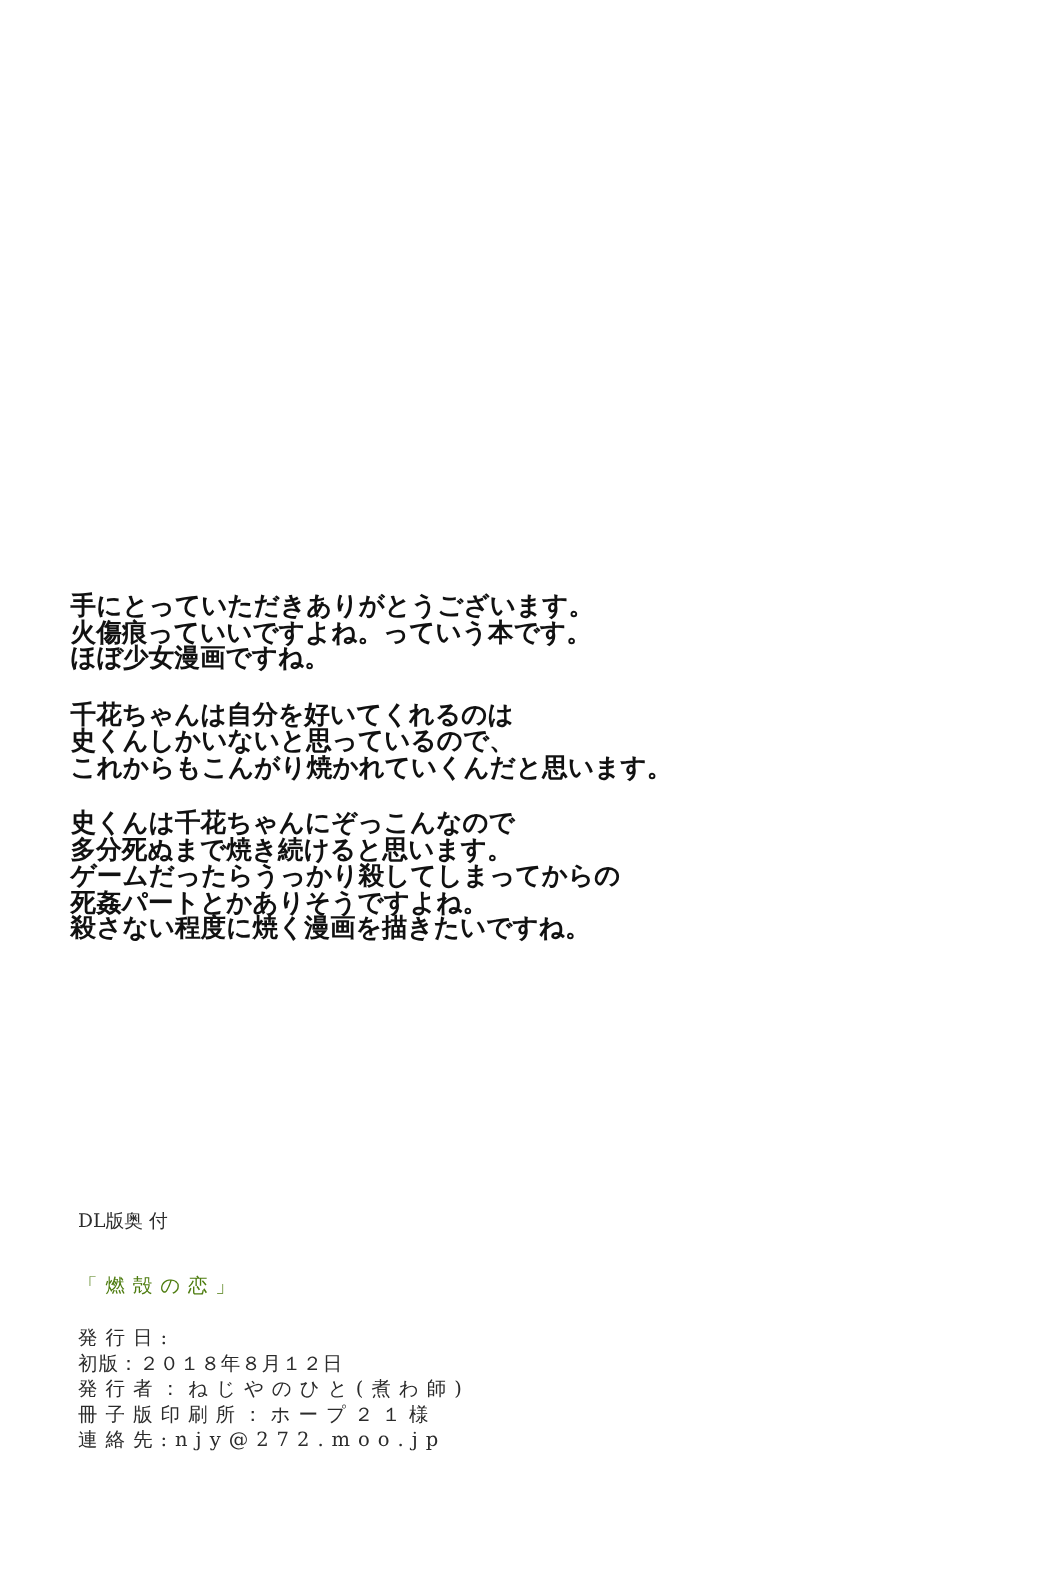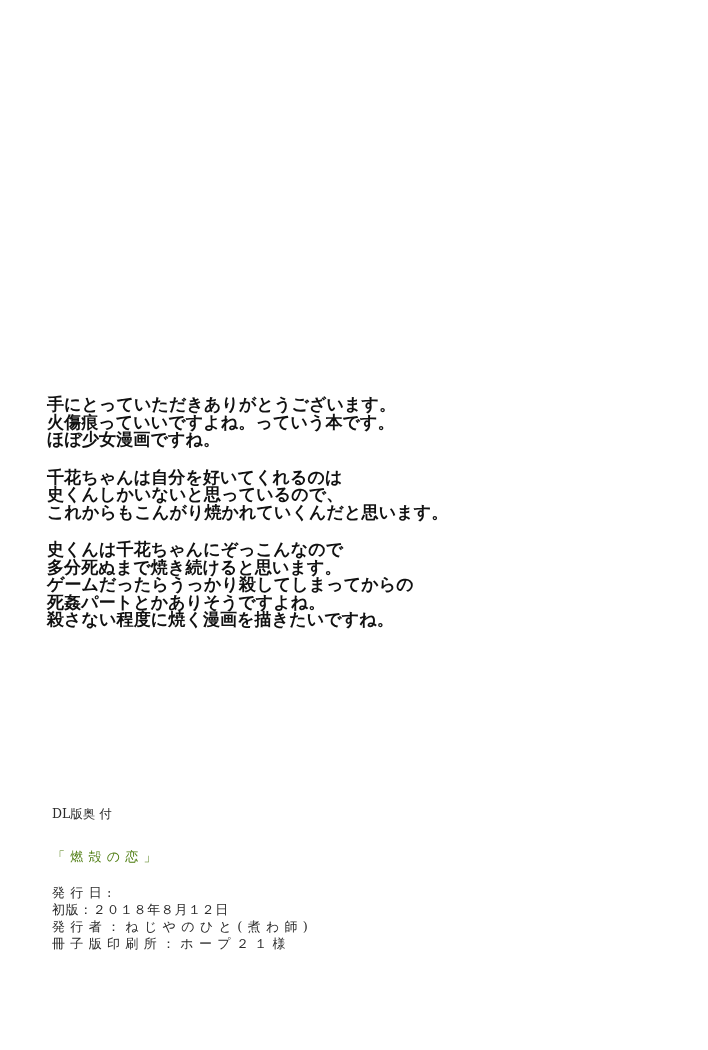--- a/index.html
+++ b/index.html
@@ -117,16 +117,17 @@
   </div>
 
   <div class="colophon">
     <div class="colophon-label">DL版奥 付</div>
     <div class="colophon-title">「 燃 殻 の 恋 」</div>
     <div class="colophon-lines">
       <div class="colophon-line">発 行 日 :</div>
       <div class="colophon-line">初版：２０１８年８月１２日</div>
       <div class="colophon-line">発 行 者 ： ね じ や の ひ と ( 煮 わ 師 )</div>
       <div class="colophon-line">冊 子 版 印 刷 所 ： ホ ー プ ２ １ 様</div>
+      <div class="colophon-line">連 絡 先 : n j y @ 2 7 2 . m o o . j p</div>
     </div>
   </div>
 
 </div>
 
 </body></html>

